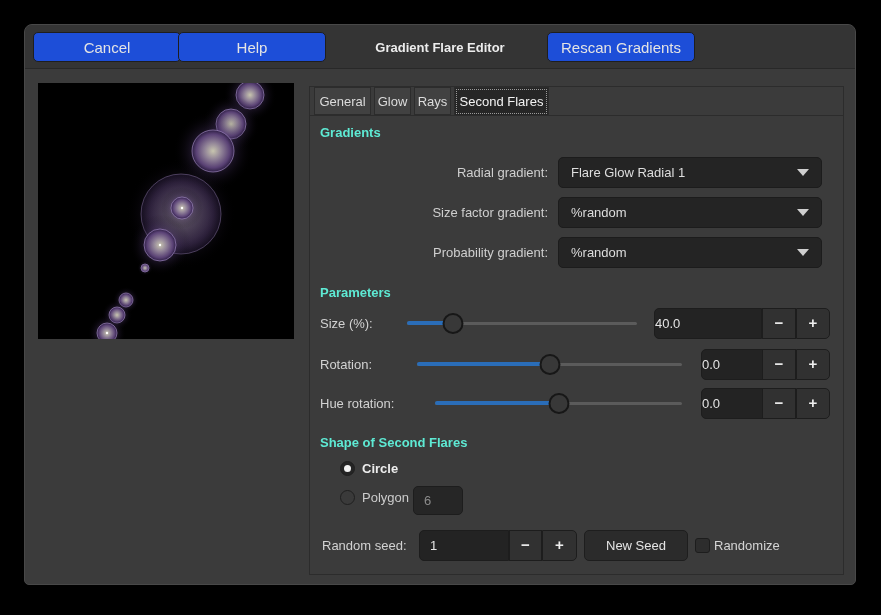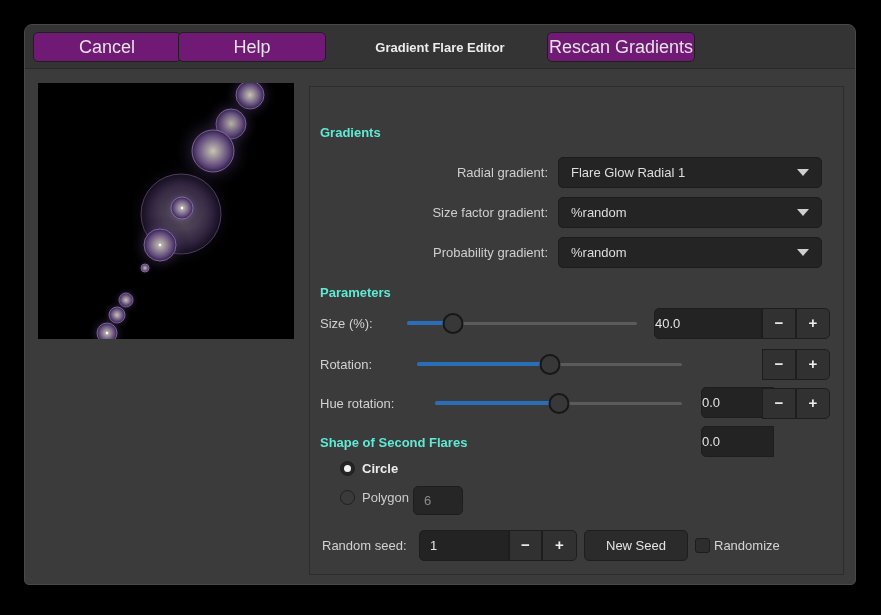--- a/index.html
+++ b/index.html
@@ -7,22 +7,22 @@
     font-family:"Liberation Sans", sans-serif; cursor:default; }
 
   .window { position:absolute; left:24px; top:24px; width:832px; height:561px;
     background:#3b3b3b; border:1px solid #484848; border-radius:8px 8px 5px 5px; overflow:hidden; }
 
   
   .titlebar { position:absolute; left:0; top:0; right:0; height:44px;
     background:#343434; border-bottom:1px solid #282828; }
   .title { position:absolute; left:0; right:0; top:0; height:44px; display:flex;
     align-items:center; justify-content:center; font-weight:bold; font-size:13px; color:#ececec; }
-  .tb-btn { position:absolute; top:7px; height:30px; background:#701a75;
-    border:1px solid #1e1e1e; border-radius:5px; color:#e4e4e4; font-size:18px;
+  .tb-btn { position:absolute; top:7px; height:30px; background:#1d4ed8;
+    border:1px solid #1e1e1e; border-radius:5px; color:#e4e4e4; font-size:15px;
     display:flex; align-items:center; justify-content:center; }
   .btn-cancel { left:8px;  width:148px; }
   .btn-help   { left:153px; width:148px; }
   .btn-rescan { left:522px; width:148px; }
   .btn-ok     { left:678px; width:148px; border-color:#bdbdbd; }
 
   
   .preview { position:absolute; left:13px; top:58px; width:256px; height:256px; background:#000; }
   .preview svg { display:block; width:256px; height:256px; }
 
@@ -62,21 +62,21 @@
   .sl-0 { left:97px;  width:230px; }
   .sl-1 { left:107px; width:265px; }
   .sl-2 { left:125px; width:247px; }
   .slider .track { position:absolute; left:0; right:0; top:14px; height:3px; background:#5b5b5b; border-radius:2px; }
   .slider .fill  { position:absolute; left:0; top:13px; height:4px; background:#2a6db8; border-radius:2px; }
   .slider .thumb { position:absolute; top:5px; width:21px; height:21px; border-radius:50%;
     background:#383838; border:2px solid #171717; transform:translateX(-50%); }
   .entry { position:absolute; top:0; height:31px; background:#232323; border:1px solid #1d1d1d;
     color:#e4e4e4; line-height:29px; border-radius:5px 0 0 5px; }
   .entry-size { left:344px; width:108px; }
-  .entry-sm   { left:391px; width:73px;margin-top:38px; }
+  .entry-sm   { left:391px; width:73px; }
   .spin-btn { position:absolute; top:0; height:31px; width:34px; background:#313131;
     border:1px solid #1d1d1d; color:#efefef; text-align:center; font-size:15px;
     font-weight:bold; line-height:28px; }
   .spin-minus { left:452px; }
   .spin-plus  { left:486px; border-radius:0 5px 5px 0; }
 
   
   .radio { position:absolute; width:15px; height:15px; border-radius:50%;
     background:#3a3a3a; border:1px solid #1f1f1f; }
   .radio.selected { background:#242424; }
@@ -186,20 +186,26 @@
             <circle cx="69" cy="250" r="10" fill="url(#discG)" opacity="0.95"></circle>
             <circle cx="69" cy="250" r="10" fill="none" opacity="0.8" stroke="#a88fc9" stroke-width="0.8"></circle>
             <circle cx="69" cy="250" r="1.2" fill="#ffffff"></circle>
           </g>
         </g>
     </svg>
   </div>
 
   <div class="panel">
 
+    <div class="tabbar">
+      <div class="tab tab-0">General</div>
+      <div class="tab tab-1">Glow</div>
+      <div class="tab tab-2">Rays</div>
+      <div class="tab tab-3 active">Second Flares</div>
+    </div>
 
     <div class="section-heading h-gradients">Gradients</div>
 
     <div class="grad-row gr-0">
       <div class="grad-label">Radial gradient:</div>
       <div class="dropdown">
         <span>Flare Glow Radial 1</span>
         <span class="dd-arrow"></span>
       </div>
     </div>

